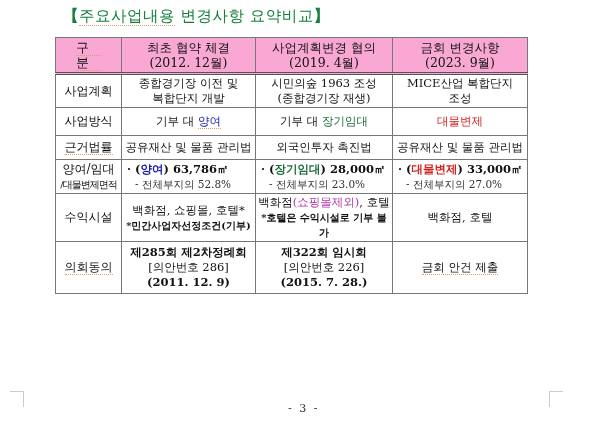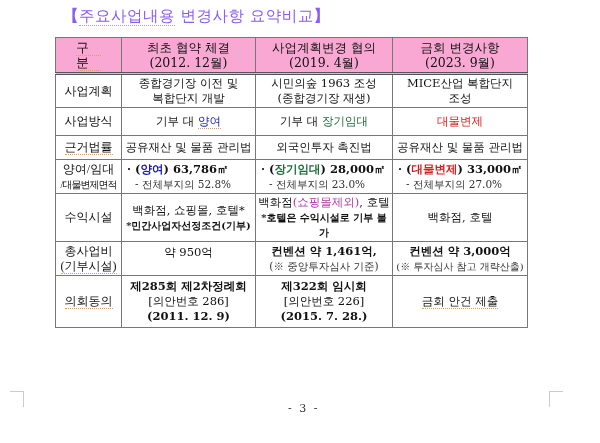--- a/index.html
+++ b/index.html
@@ -2,21 +2,21 @@
 <html><head>
   <meta charset="utf-8">
   <style>
     * { box-sizing: border-box; margin: 0; padding: 0; }
     html, body { width: 600px; height: 443px; background: #ffffff; overflow: hidden; }
     body { position: relative; font-family: "DejaVu Serif", "Liberation Serif", serif; color: #111; }
 
     .doc-title {
       position: absolute; left: 63px; top: 6px;
       font-size: 15.5px; font-weight: normal; letter-spacing: 0.5px;
-      font-family: "DejaVu Serif", serif; color: #8b5cf6;
+      font-family: "DejaVu Serif", serif; color: #15803d;
     }
     .doc-title .bracket { font-weight: bold; }
     .doc-title .underline { border-bottom: 1px dotted #d6a06a; }
 
     table.cmp {
       position: absolute; left: 55px; top: 37px;
       width: 472px;
       border-collapse: collapse;
       table-layout: fixed;
       font-size: 11.5px;
@@ -29,21 +29,21 @@
       padding: 1px 2px;
       font-weight: normal;
     }
     table.cmp tr.head th {
       background: #f9a8d4;
       border-bottom: 3px double #555;
       height: 36px;
       font-size: 12.5px;
     }
     table.cmp tr.head th.label { font-size: 13px; letter-spacing: 12px; }
-    td.rowlabel { font-weight: bold; font-size: 12px; font-family: Liberation Serif, serif; }
+    td.rowlabel { font-weight: bold; font-size: 12px; }
     .bold { font-weight: bold; }
     .dotted { border-bottom: 1px dotted #d6a06a; }
     .small { font-size: 10.5px; color: #333; }
     .tiny { font-size: 10px; }
     .left { text-align: left !important; padding-left: 5px !important; }
     .blue { color: #1a1aaa; }
     .green { color: #1e6b3a; }
     .red { color: #d32020; }
     .purple { color: #8a2a8a; }
     .magenta { color: #b236a8; }
@@ -150,35 +150,20 @@
       <span class="line bold tiny">*민간사업자선정조건(기부)</span>
     </td>
     <td>
       <span class="line"><span>백화점</span><span class="magenta">(쇼핑몰제외)</span><span>, 호텔</span></span>
       <span class="line bold tiny">*호텔은 수익시설로 기부 불가</span>
     </td>
     <td>백화점, 호텔</td>
   </tr>
 
 
-  <tr style="height:34px">
-    <td class="rowlabel">
-      <span class="line">총사업비</span>
-      <span class="line"><span class="dotted">(기부시설)</span></span>
-    </td>
-    <td class="bold" style="vertical-align:top;padding-top:3px">약 950억</td>
-    <td>
-      <span class="line bold">컨벤션 약 1,461억,</span>
-      <span class="line small">(※ 중앙투자심사 기준)</span>
-    </td>
-    <td>
-      <span class="line bold">컨벤션 약 3,000억</span>
-      <span class="line small tiny">(※ 투자심사 참고 개략산출)</span>
-    </td>
-  </tr>
 
   <tr style="height:52px">
     <td class="rowlabel"><span class="dotted">의회동의</span></td>
     <td>
       <span class="line bold">제285회 제2차정례회</span>
       <span class="line">[의안번호 286]</span>
       <span class="line bold">(2011. 12. 9)</span>
     </td>
     <td>
       <span class="line bold">제322회 임시회</span>

